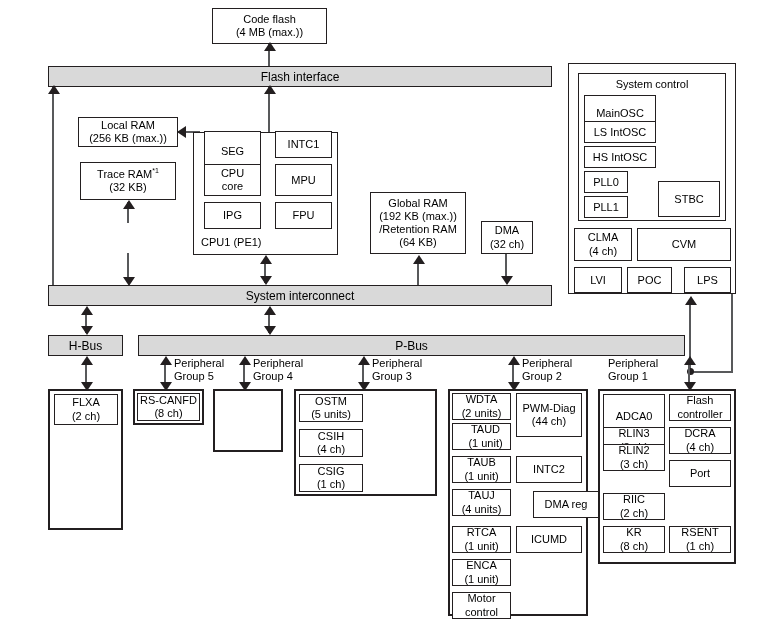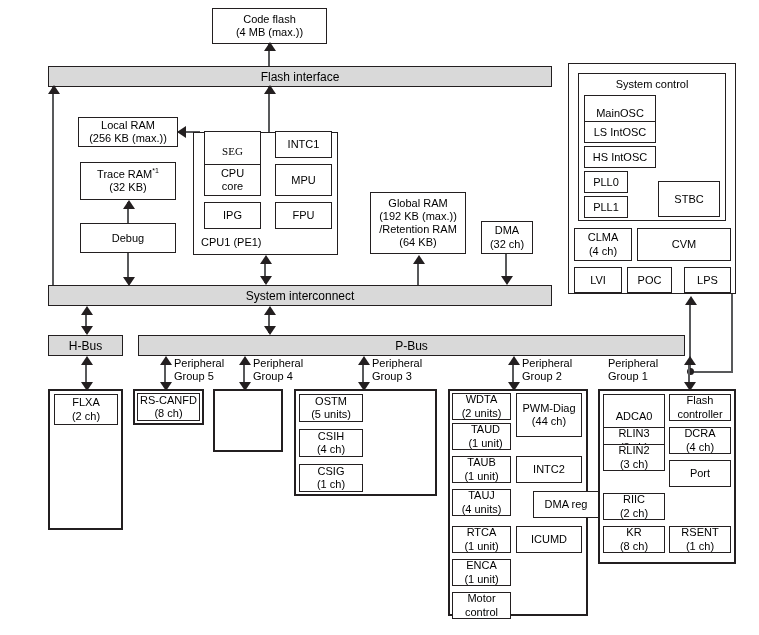--- a/index.html
+++ b/index.html
@@ -49,33 +49,32 @@
   <div class="arrow-up" style="left:48px;top:85px;"></div>
 
   <div class="box" style="left: 78px; top: 117px; width: 100px; height: 30px; white-space: pre; line-height: 1.2;">Local RAM
 (256 KB (max.))</div>
 
   <div class="box" style="left: 80px; top: 162px; width: 96px; height: 38px; flex-direction: column; white-space: pre; line-height: 1.2;">
     <div><span>Trace RAM</span><span class="sup">*1</span></div>
     <div>(32 KB)</div>
   </div>
 
-  <div class="box" style="left:80px;top:223px;width:96px;height:30px;">Debug</div>
 
   <div class="vline" style="left:127px;top:202px;height:21px;"></div>
   <div class="arrow-up" style="left:123px;top:200px;"></div>
 
   <div class="vline" style="left:127px;top:253px;height:30px;"></div>
   <div class="arrow-down" style="left:123px;top:277px;"></div>
 
   <div class="hline" style="left:178px;top:131px;width:22px;"></div>
   <div class="arrow-left" style="left:177px;top:126px;"></div>
 
   <div class="container" style="left:193px;top:132px;width:145px;height:123px;"></div>
-  <div class="box" style="left:204px;top:131px;width:57px;height:40px;font-family:Liberation Serif, serif;">SEG</div>
+  <div class="box" style="left:204px;top:131px;width:57px;height:40px;">SEG</div>
   <div class="box" style="left:275px;top:131px;width:57px;height:27px;">INTC1</div>
   <div class="box" style="left: 204px; top: 164px; width: 57px; height: 32px; white-space: pre; line-height: 1.2;">CPU
 core</div>
   <div class="box" style="left:275px;top:164px;width:57px;height:32px;">MPU</div>
   <div class="box" style="left:204px;top:202px;width:57px;height:27px;">IPG</div>
   <div class="box" style="left:275px;top:202px;width:57px;height:27px;">FPU</div>
   <div class="plain" style="left:201px;top:236px;font-size:11px;">CPU1 (PE1)</div>
 
   <div class="vline" style="left:264px;top:258px;height:25px;"></div>
   <div class="arrow-up" style="left:260px;top:255px;"></div>

